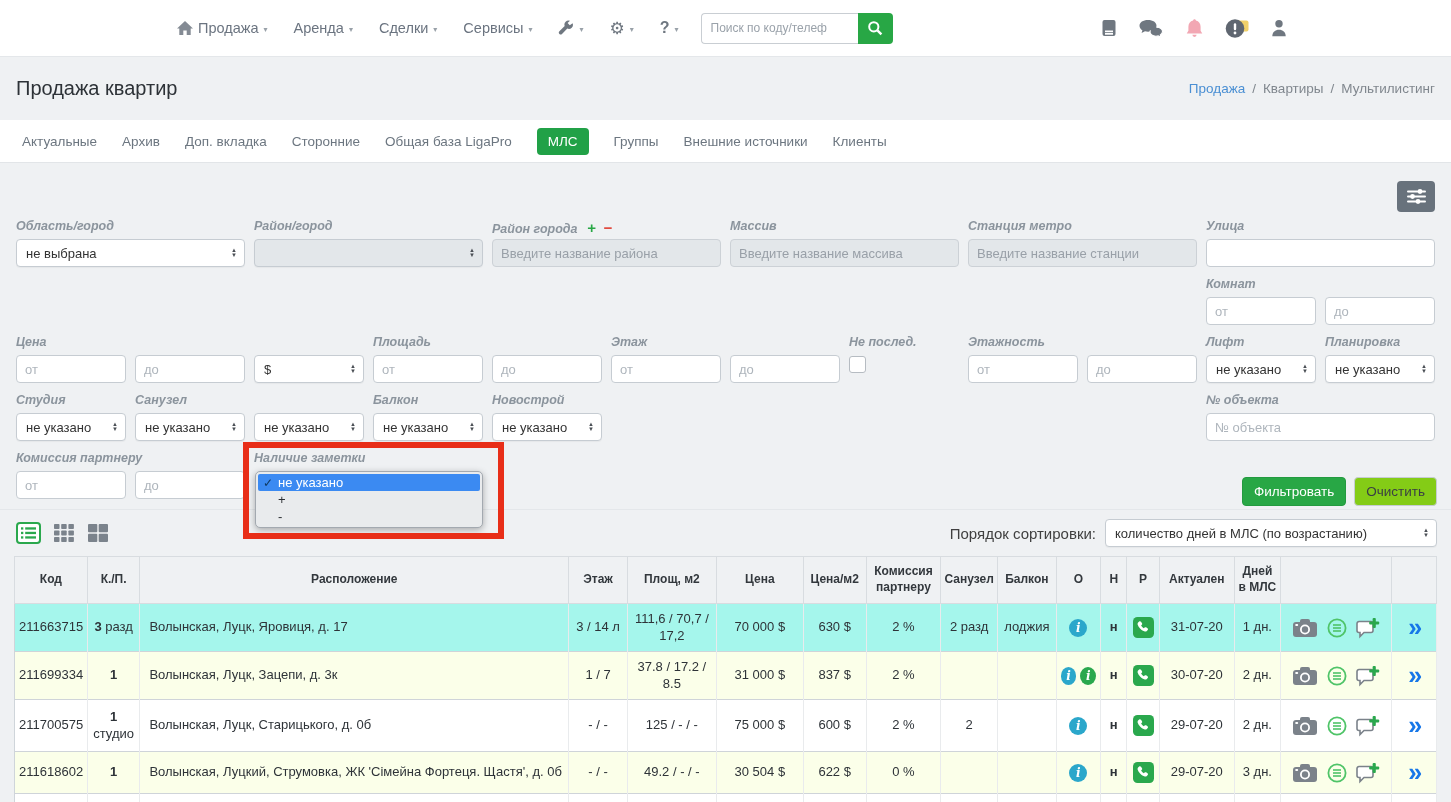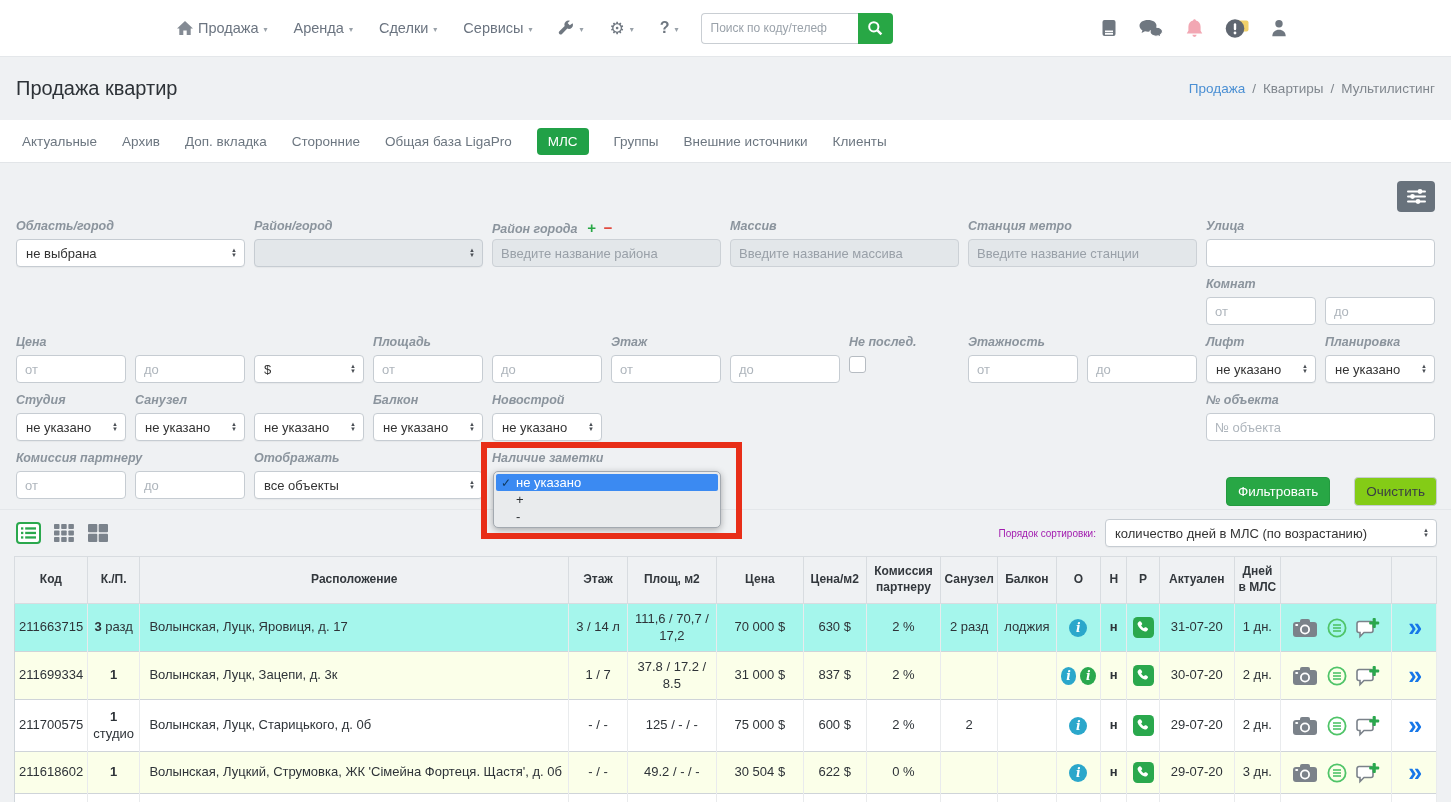--- a/index.html
+++ b/index.html
@@ -67,31 +67,31 @@
   .note-wrap{position:relative;}
   .note-dd{position:absolute;top:20px;left:1px;width:222px;background:#e9ebed;
     border:1px solid #a3a9b0;border-radius:5px;box-shadow:0 2px 7px rgba(0,0,0,.3);
     padding:2px;z-index:7;}
   .note-opt{height:17px;font-size:13px;display:flex;align-items:center;padding:0 5px;color:#2b2f33;cursor:pointer;}
   .note-opt .chkmark{width:15px;display:inline-block;color:#103a63;font-size:12px;}
   .note-opt.on{background:#3b8af2;color:#fff;border-radius:2px;}
   .red-frame{position:absolute;left:-11px;top:-9px;width:249px;height:85px;
     border:6px solid #e82e18;z-index:8;pointer-events:none;}
   
-  .filter-actions{position:absolute;top:477px;right:14px;display:flex;gap:24px;z-index:4;}
+  .filter-actions{position:absolute;top:477px;right:14px;display:flex;gap:8px;z-index:4;}
   .btn{font-size:13.5px;border-radius:4px;padding:6px 11px;cursor:pointer;font-family:inherit;}
   .btn-green{background:#28a745;color:#fff;border:1px solid #239a3f;}
   .btn-white{background:#84cc16;color:#3a3f44;border:1px solid #c6ccd2;}
   
   .sort-strip{position:absolute;top:509px;left:0;right:0;height:47px;border-top:1px solid #e4e7ea;
     display:flex;align-items:center;justify-content:space-between;padding:0 14px 0 16px;box-sizing:border-box;}
   .view-toggles{display:flex;gap:12px;align-items:center;}
   .view-toggles > span{display:inline-flex;cursor:pointer;}
   .sort-group{display:flex;align-items:center;gap:9px;}
-  .sort-label{font-size:10px;color:#a21caf;}
+  .sort-label{font-size:15px;color:#404040;}
   .sort-sel{width:332px;}
   
   .tblwrap{position:absolute;top:556px;left:14px;z-index:3;}
   table{border-collapse:collapse;table-layout:fixed;width:1423px;background:#fff;border:1px solid #cfd5da;}
   th{background:#eff1f3;font-size:12px;font-weight:bold;color:#33383d;
     border:1px solid #d8dce0;padding:3px 3px;height:40px;line-height:1.3;text-align:center;}
   td{border-right:1px solid rgba(120,130,140,.16);border-top:1px solid #cfd4d9;
     font-size:13px;color:#2e3338;text-align:center;padding:2px 4px;line-height:1.3;overflow:hidden;}
   tr.bg-cyan{background:#a5f6ec;}
   tr.bg-green{background:#fbffe9;}
@@ -403,30 +403,20 @@
 
   <div class="fg s2">
     <div class="flabel">№ объекта</div>
     <input class="inp" placeholder="№ объекта" style="">
   </div>
   <div class="fg s2">
     <div class="flabel">Комиссия партнеру</div>
     <div class="ctrls">
       <input class="inp" placeholder="от" style="">
       <input class="inp" placeholder="до" style="">
-    </div>
-  </div>
-  <div class="fg s2">
-    <div class="flabel">Отображать</div>
-    <div class="sel">
-      <span>все объекты</span>
-      <span class="ud">
-          <i>▲</i>
-          <i>▼</i>
-        </span>
     </div>
   </div>
   <div class="fg s2 note-wrap">
     <div class="red-frame"></div>
     <div class="flabel">Наличие заметки</div>
     <div class="note-dd" id="note-dd">
         <div class="note-opt on">
           <span class="chkmark">✓</span>
           <span>не указано</span>
         </div>

